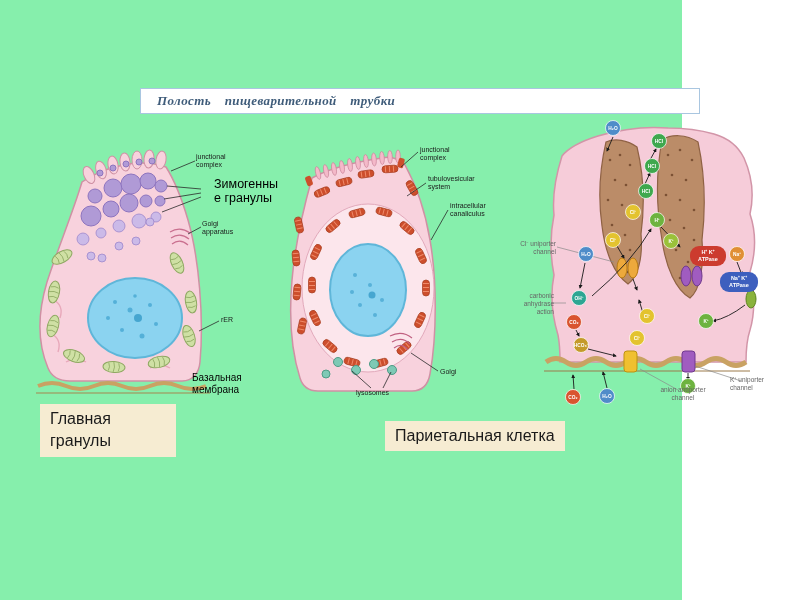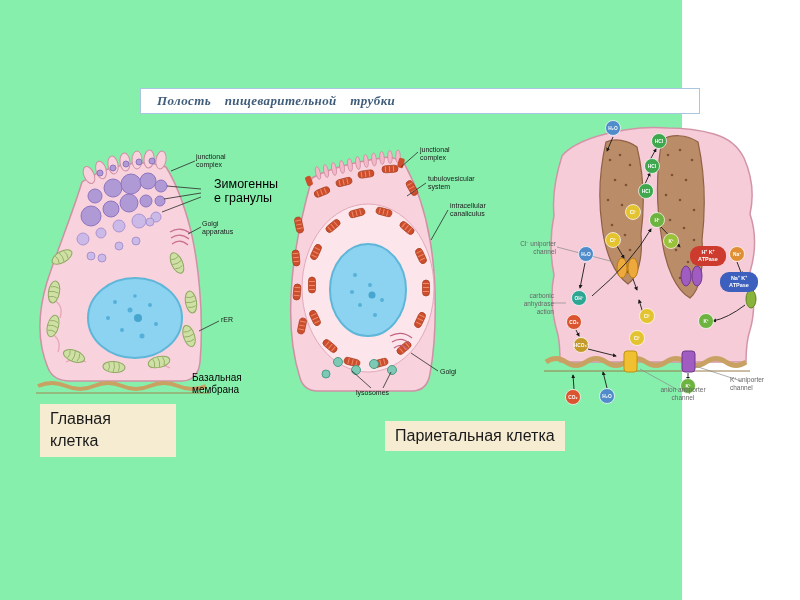--- a/index.html
+++ b/index.html
@@ -331,19 +331,19 @@
   <div class="lbl tiny" style="left:356px;top:389px;width:44px">lysosomes</div>
 
   <div class="lbl gray" style="left:504px;top:240px;width:52px;text-align:right">Cl⁻ uniporter channel</div>
   <div class="lbl gray" style="left:506px;top:292px;width:48px;text-align:right">carbonic anhydrase action</div>
   <div class="pill" style="left:690px;top:246px;width:36px;background:#cc3b2e">H⁺ K⁺ ATPase</div>
   <div class="pill" style="left:720px;top:272px;width:38px;background:#3d5fbe">Na⁺ K⁺ ATPase</div>
   <div class="lbl gray" style="left:730px;top:376px;width:56px">K⁺ uniporter channel</div>
   <div class="lbl gray" style="left:658px;top:386px;width:50px;text-align:center">anion antiporter channel</div>
 
   <div class="caption cap-chief" style="left:40px;top:404px;width:136px">
-    <div class="caption-inner">Главная клетка</div>
+    <div class="caption-inner">Главная гранулы</div>
   </div>
   <div class="caption cap-parietal" style="left:385px;top:421px;width:180px">
     <div class="caption-inner">Париетальная клетка</div>
   </div>
 
 </div>
 
 </body></html>

